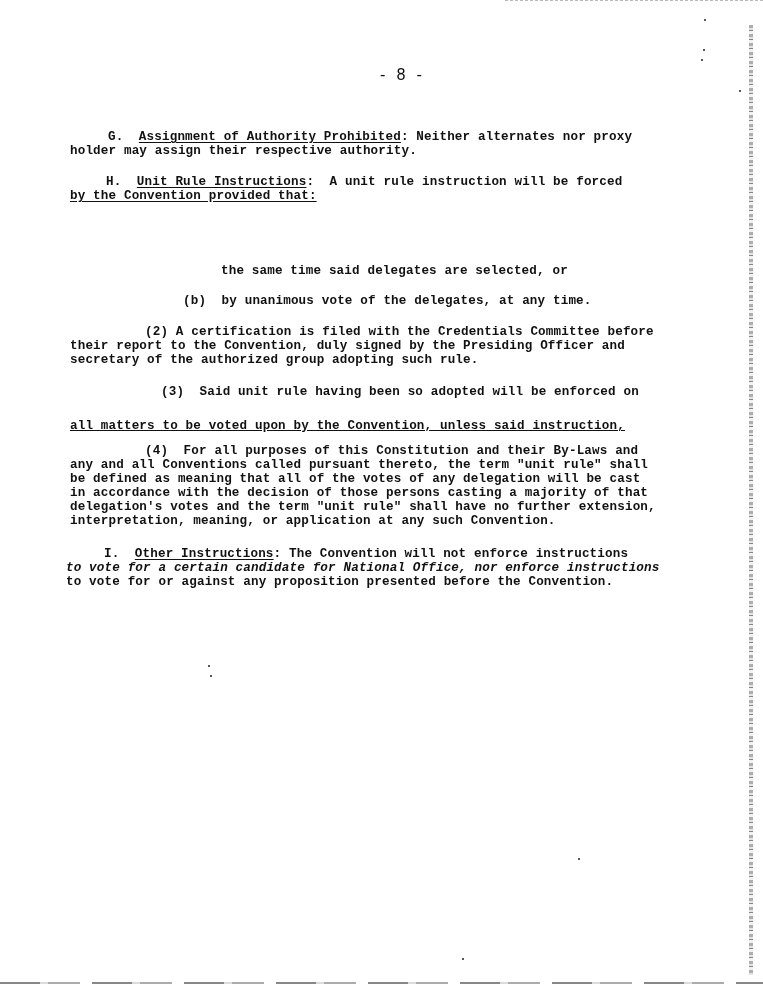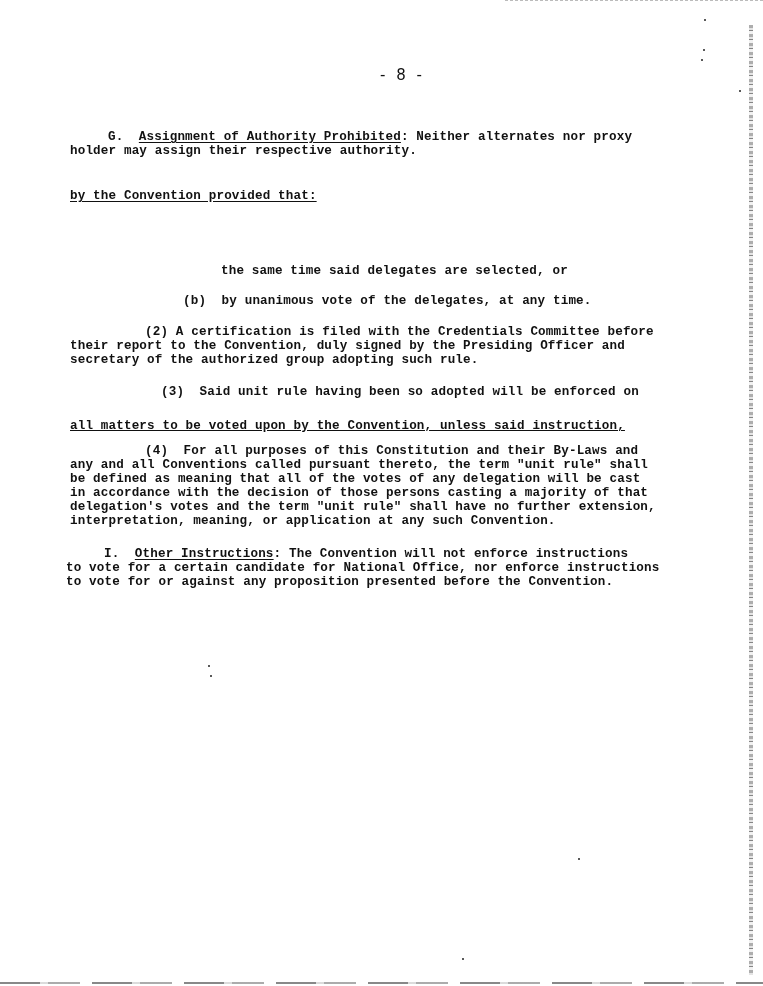--- a/index.html
+++ b/index.html
@@ -41,20 +41,21 @@
 <div class="page">
   <div class="top-dash"></div>
   <div class="right-edge"></div>
   <div class="bottom-edge"></div>
 
   <div class="page-number">- 8 -</div>
 
   <div class="line" style="top:130px;left:108px;"><span>G.</span>  <span class="u">Assignment of Authority Prohibited</span><span>: Neither alternates nor proxy</span></div>
   <div class="line" style="top:144px;left:70px;">holder may assign their respective authority.</div>
 
+  <div class="line" style="top:175px;left:106px;"><span>H.</span>  <span class="u">Unit Rule Instructions</span><span>:  A unit rule instruction will be forced</span></div>
   <div class="line" style="top:189px;left:70px;"><span class="u">by the Convention provided that:</span></div>
 
 
   <div class="line" style="top:264px;left:221px;">the same time said delegates are selected, or</div>
 
   <div class="line" style="top:294px;left:183px;"><span>(b)</span>  <span>by unanimous vote of the delegates, at any time.</span></div>
 
   <div class="line" style="top:325px;left:145px;"><span>(2)</span> <span>A certification is filed with the Credentials Committee before</span></div>
   <div class="line" style="top:339px;left:70px;">their report to the Convention, duly signed by the Presiding Officer and</div>
   <div class="line" style="top:353px;left:70px;">secretary of the authorized group adopting such rule.</div>
@@ -63,21 +64,21 @@
   <div class="line" style="top:419px;left:70px;text-decoration:underline;">all matters to be voted upon by the Convention, unless said instruction,</div>
 
   <div class="line" style="top:444px;left:145px;"><span>(4)</span>  <span>For all purposes of this Constitution and their By-Laws and</span></div>
   <div class="line" style="top:458px;left:70px;">any and all Conventions called pursuant thereto, the term "unit rule" shall</div>
   <div class="line" style="top:472px;left:70px;">be defined as meaning that all of the votes of any delegation will be cast</div>
   <div class="line" style="top:486px;left:70px;">in accordance with the decision of those persons casting a majority of that</div>
   <div class="line" style="top:500px;left:70px;">delegation's votes and the term "unit rule" shall have no further extension,</div>
   <div class="line" style="top:514px;left:70px;">interpretation, meaning, or application at any such Convention.</div>
 
   <div class="line" style="top:547px;left:104px;"><span>I.</span>  <span class="u">Other Instructions</span><span>: The Convention will not enforce instructions</span></div>
-  <div class="line" style="top:561px;left:66px;">to vote for a certain candidate for National Office, nor enforce instructions</div>
+  <div class="line" style="top:561px;left:66px;font-style:italic;">to vote for a certain candidate for National Office, nor enforce instructions</div>
   <div class="line" style="top:575px;left:66px;">to vote for or against any proposition presented before the Convention.</div>
 
   <div class="speck" style="top:19px;left:704px;"></div>
   <div class="speck" style="top:49px;left:703px;"></div>
   <div class="speck" style="top:59px;left:701px;"></div>
   <div class="speck" style="top:90px;left:739px;"></div>
   <div class="speck" style="top:665px;left:208px;"></div>
   <div class="speck" style="top:675px;left:210px;"></div>
   <div class="speck" style="top:858px;left:578px;"></div>
   <div class="speck" style="top:958px;left:462px;"></div>

